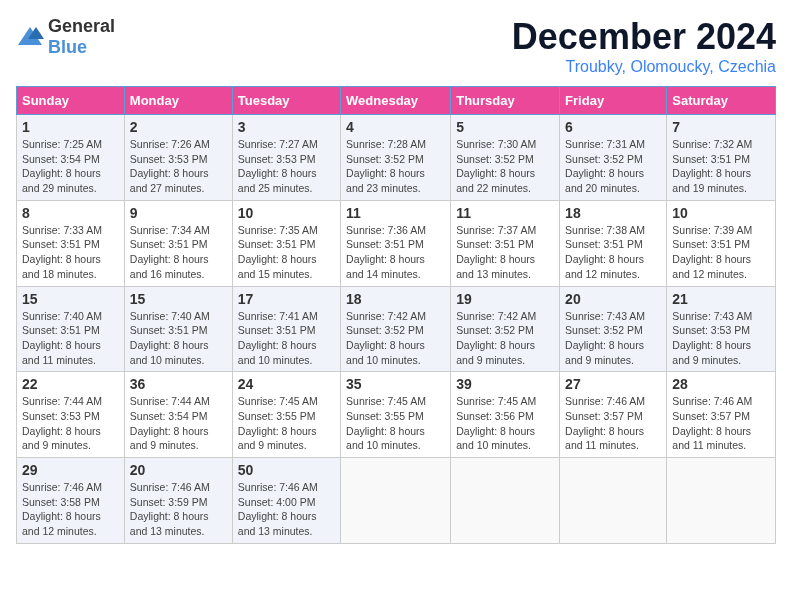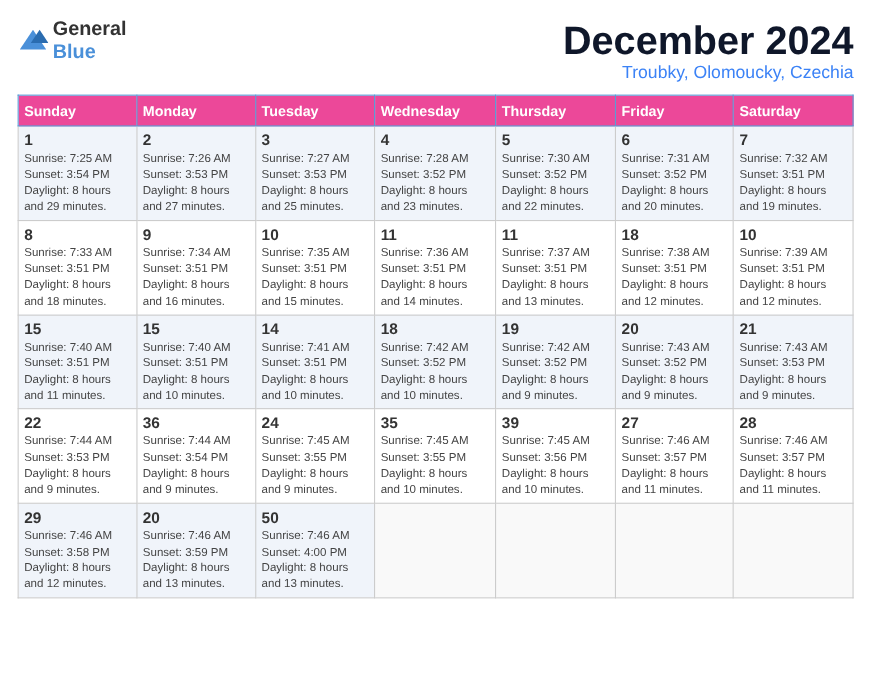--- a/index.html
+++ b/index.html
@@ -186,21 +186,21 @@
       <tr>
         <td>
           <span class="day-num">15</span>
           <div class="day-detail">Sunrise: 7:40 AM<br>Sunset: 3:51 PM<br>Daylight: 8 hours and 11 minutes.</div>
         </td>
         <td>
           <span class="day-num">15</span>
           <div class="day-detail">Sunrise: 7:40 AM<br>Sunset: 3:51 PM<br>Daylight: 8 hours and 10 minutes.</div>
         </td>
         <td>
-          <span class="day-num">14</span>
+          <span class="day-num">17</span>
           <div class="day-detail">Sunrise: 7:41 AM<br>Sunset: 3:51 PM<br>Daylight: 8 hours and 10 minutes.</div>
         </td>
         <td>
           <span class="day-num">18</span>
           <div class="day-detail">Sunrise: 7:42 AM<br>Sunset: 3:52 PM<br>Daylight: 8 hours and 10 minutes.</div>
         </td>
         <td>
           <span class="day-num">19</span>
           <div class="day-detail">Sunrise: 7:42 AM<br>Sunset: 3:52 PM<br>Daylight: 8 hours and 9 minutes.</div>
         </td>

